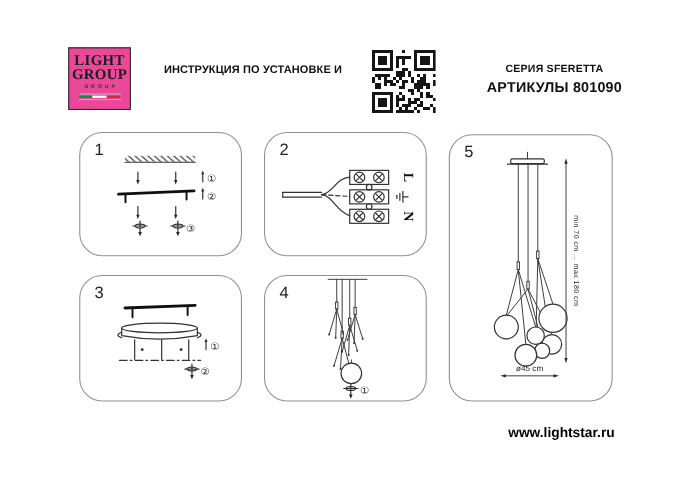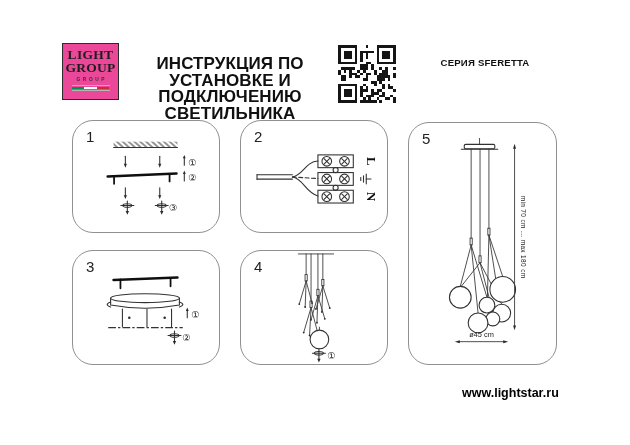--- a/index.html
+++ b/index.html
@@ -5,23 +5,23 @@
   *{margin:0;padding:0;box-sizing:border-box}
   html,body{width:630px;height:445px}
   body{position:relative;background:#ffffff;font-family:"Liberation Sans",sans-serif;color:#111;overflow:hidden}
   
   .logo{position:absolute;left:62px;top:43px;width:57px;height:57px;border:1.6px solid #2b2b2b;background:#ec4899;text-align:center;padding-top:5px}
   .logo .l1,.logo .l2{font-family:"Liberation Serif",serif;font-weight:bold;font-size:13.5px;line-height:12.5px;letter-spacing:.3px;color:#1d1d1d}
   .logo .l3{font-size:4.8px;font-weight:bold;letter-spacing:2.6px;padding-left:2.6px;margin-top:2.5px;color:#333}
   .flag{margin:3px auto 0;width:38px;border-top:1px solid #b5b5b5;border-bottom:1px solid #b5b5b5;padding:1px 0;display:flex;justify-content:center}
   .flag span{display:inline-block;width:12.6px;height:2.6px}
   .fg{background:#009246}.fw{background:#ffffff}.fr{background:#ce2b37}
-  .title{position:absolute;left:122px;top:56px;width:216px;text-align:center;font-weight:bold;font-size:17px;line-height:16.5px;letter-spacing:.1px;color:#101010}
+  .title{position:absolute;left:122px;top:56px;width:216px;text-align:center;font-weight:bold;font-size:10px;line-height:16.5px;letter-spacing:.1px;color:#101010}
   .qr{position:absolute;left:338px;top:45px;width:58px;height:58px}
-  .series-block{position:absolute;left:418px;top:57px;width:134px;text-align:center}
+  .series-block{position:absolute;left:437px;top:57px;width:134px;text-align:center}
   .series{font-size:9.6px;font-weight:bold;letter-spacing:.2px}
   .articles{font-size:13px;font-weight:bold;margin-top:4px;letter-spacing:.2px}
   
   .panel{position:absolute;border:1px solid #909090;border-radius:21px;background:#fff}
   .p1{left:72px;top:120px;width:148px;height:113px}
   .p2{left:240px;top:120px;width:148px;height:113px}
   .p3{left:72px;top:250px;width:148px;height:115px}
   .p4{left:240px;top:250px;width:148px;height:115px}
   .p5{left:408px;top:122px;width:149px;height:243px}
   .pnum{position:absolute;left:13px;top:7px;font-size:15px;color:#222}
@@ -50,21 +50,20 @@
     <div class="l3">GROUP</div>
     <div class="flag">
         <span class="fg"></span>
         <span class="fw"></span>
         <span class="fr"></span>
       </div>
   </div>
 
   <div class="title">
     <div>ИНСТРУКЦИЯ ПО УСТАНОВКЕ И</div>
-    <div>ПОДКЛЮЧЕНИЮ СВЕТИЛЬНИКА</div>
   </div>
 
   <svg id="qr" class="qr" viewBox="0 0 21 21">
       <g fill="#151515" shape-rendering="crispEdges">
         <rect x="10" y="0" width="1" height="1"></rect>
         <rect x="8" y="2" width="1" height="1"></rect>
         <rect x="9" y="2" width="1" height="1"></rect>
         <rect x="10" y="2" width="1" height="1"></rect>
         <rect x="11" y="2" width="1" height="1"></rect>
         <rect x="12" y="2" width="1" height="1"></rect>
@@ -183,20 +182,21 @@
         <rect x="15" y="1" width="5" height="5" fill="#fff"></rect>
         <rect x="16" y="2" width="3" height="3"></rect>
         <rect x="0" y="14" width="7" height="7"></rect>
         <rect x="1" y="15" width="5" height="5" fill="#fff"></rect>
         <rect x="2" y="16" width="3" height="3"></rect>
       </g>
     </svg>
 
   <div class="series-block">
     <div class="series">СЕРИЯ SFERETTA</div>
+    <div class="articles">АРТИКУЛЫ 801090</div>
   </div>
 </header>
 
 <main>
 
   <section class="panel p1">
     <div class="pnum">1</div>
     <svg class="art" viewBox="0 0 148 113">
       <defs>
         <pattern id="hatch1" width="4" height="8" patternUnits="userSpaceOnUse" patternTransform="rotate(-48)">

